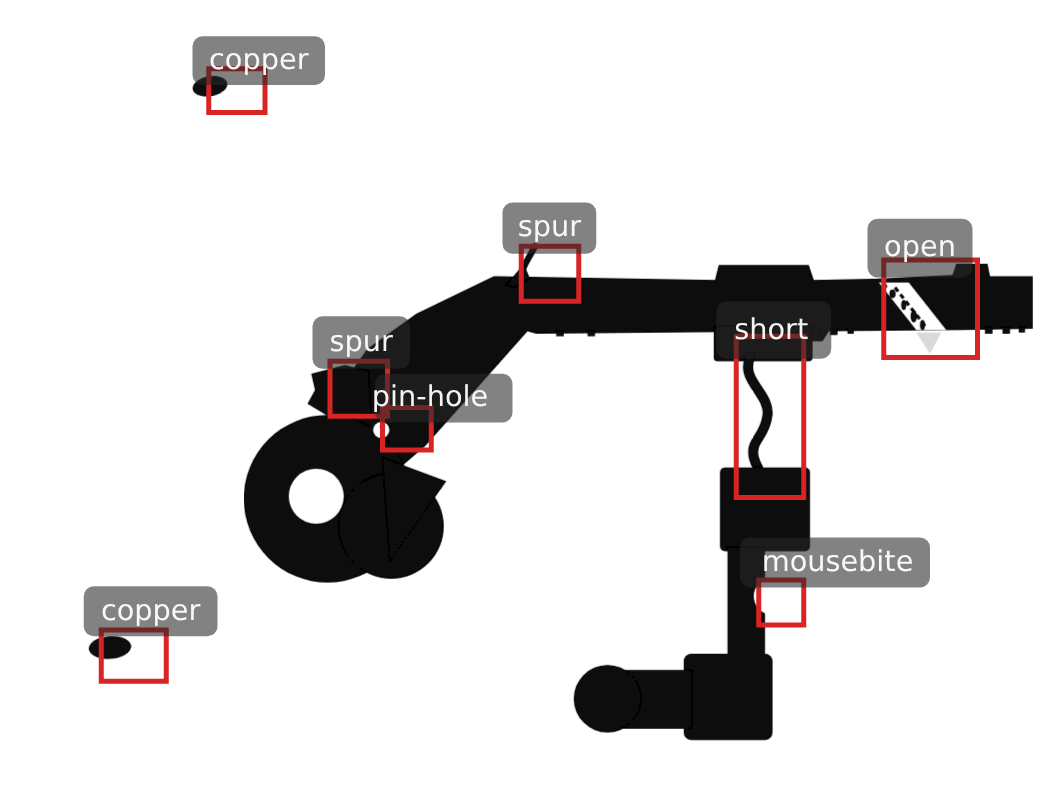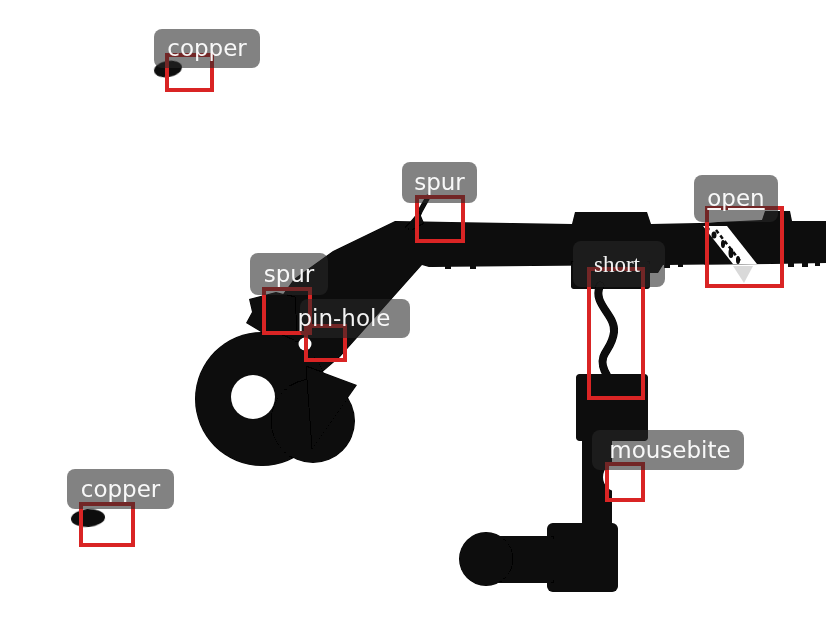--- a/index.html
+++ b/index.html
@@ -119,24 +119,24 @@
 
   <div id="overlay" style="position:absolute;left:17px;top:0;width:834px;height:628px;padding-left:25px;">
       <div class="bbox" style="left: 148px; top: 53px; width: 49px; height: 39px;"></div>
       <div class="label-bg" style="left: 137px; top: 29px; width: 106px; height: 39px;"></div>
       <div class="label-text" style="left: 137px; top: 29px; width: 106px; height: 39px;">copper</div>
       <div class="bbox" style="left: 398px; top: 195px; width: 50px; height: 48px;"></div>
       <div class="label-bg" style="left: 385px; top: 162px; width: 75px; height: 41px;"></div>
       <div class="label-text" style="left: 385px; top: 162px; width: 75px; height: 41px;">spur</div>
       <div class="bbox" style="left: 688px; top: 206px; width: 79px; height: 82px;"></div>
       <div class="label-bg" style="left: 677px; top: 175px; width: 84px; height: 47px;"></div>
-      <div class="label-text" style="left: 677px; top: 175px; width: 84px; height: 47px; text-decoration: underline;">open</div>
+      <div class="label-text" style="left: 677px; top: 175px; width: 84px; height: 47px;">open</div>
       <div class="bbox" style="left: 570px; top: 267px; width: 58px; height: 133px;"></div>
       <div class="label-bg" style="left: 556px; top: 241px; width: 92px; height: 46px;"></div>
-      <div class="label-text" style="left: 556px; top: 241px; width: 88px; height: 46px; font-family: Liberation Serif, serif;">short</div>
+      <div class="label-text" style="left: 556px; top: 241px; width: 88px; height: 46px;">short</div>
       <div class="bbox" style="left: 245px; top: 287px; width: 50px; height: 48px;"></div>
       <div class="label-bg" style="left: 233px; top: 253px; width: 78px; height: 42px;"></div>
       <div class="label-text" style="left: 233px; top: 253px; width: 78px; height: 42px;">spur</div>
       <div class="bbox" style="left: 287px; top: 324px; width: 43px; height: 38px;"></div>
       <div class="label-bg" style="left: 283px; top: 299px; width: 110px; height: 39px;"></div>
       <div class="label-text" style="left: 283px; top: 299px; width: 88px; height: 39px;">pin-hole</div>
       <div class="bbox" style="left: 588px; top: 462px; width: 40px; height: 40px;"></div>
       <div class="label-bg" style="left: 575px; top: 430px; width: 152px; height: 40px;"></div>
       <div class="label-text" style="left: 575px; top: 430px; width: 156px; height: 40px;">mousebite</div>
       <div class="bbox" style="left: 62px; top: 502px; width: 56px; height: 45px;"></div>

